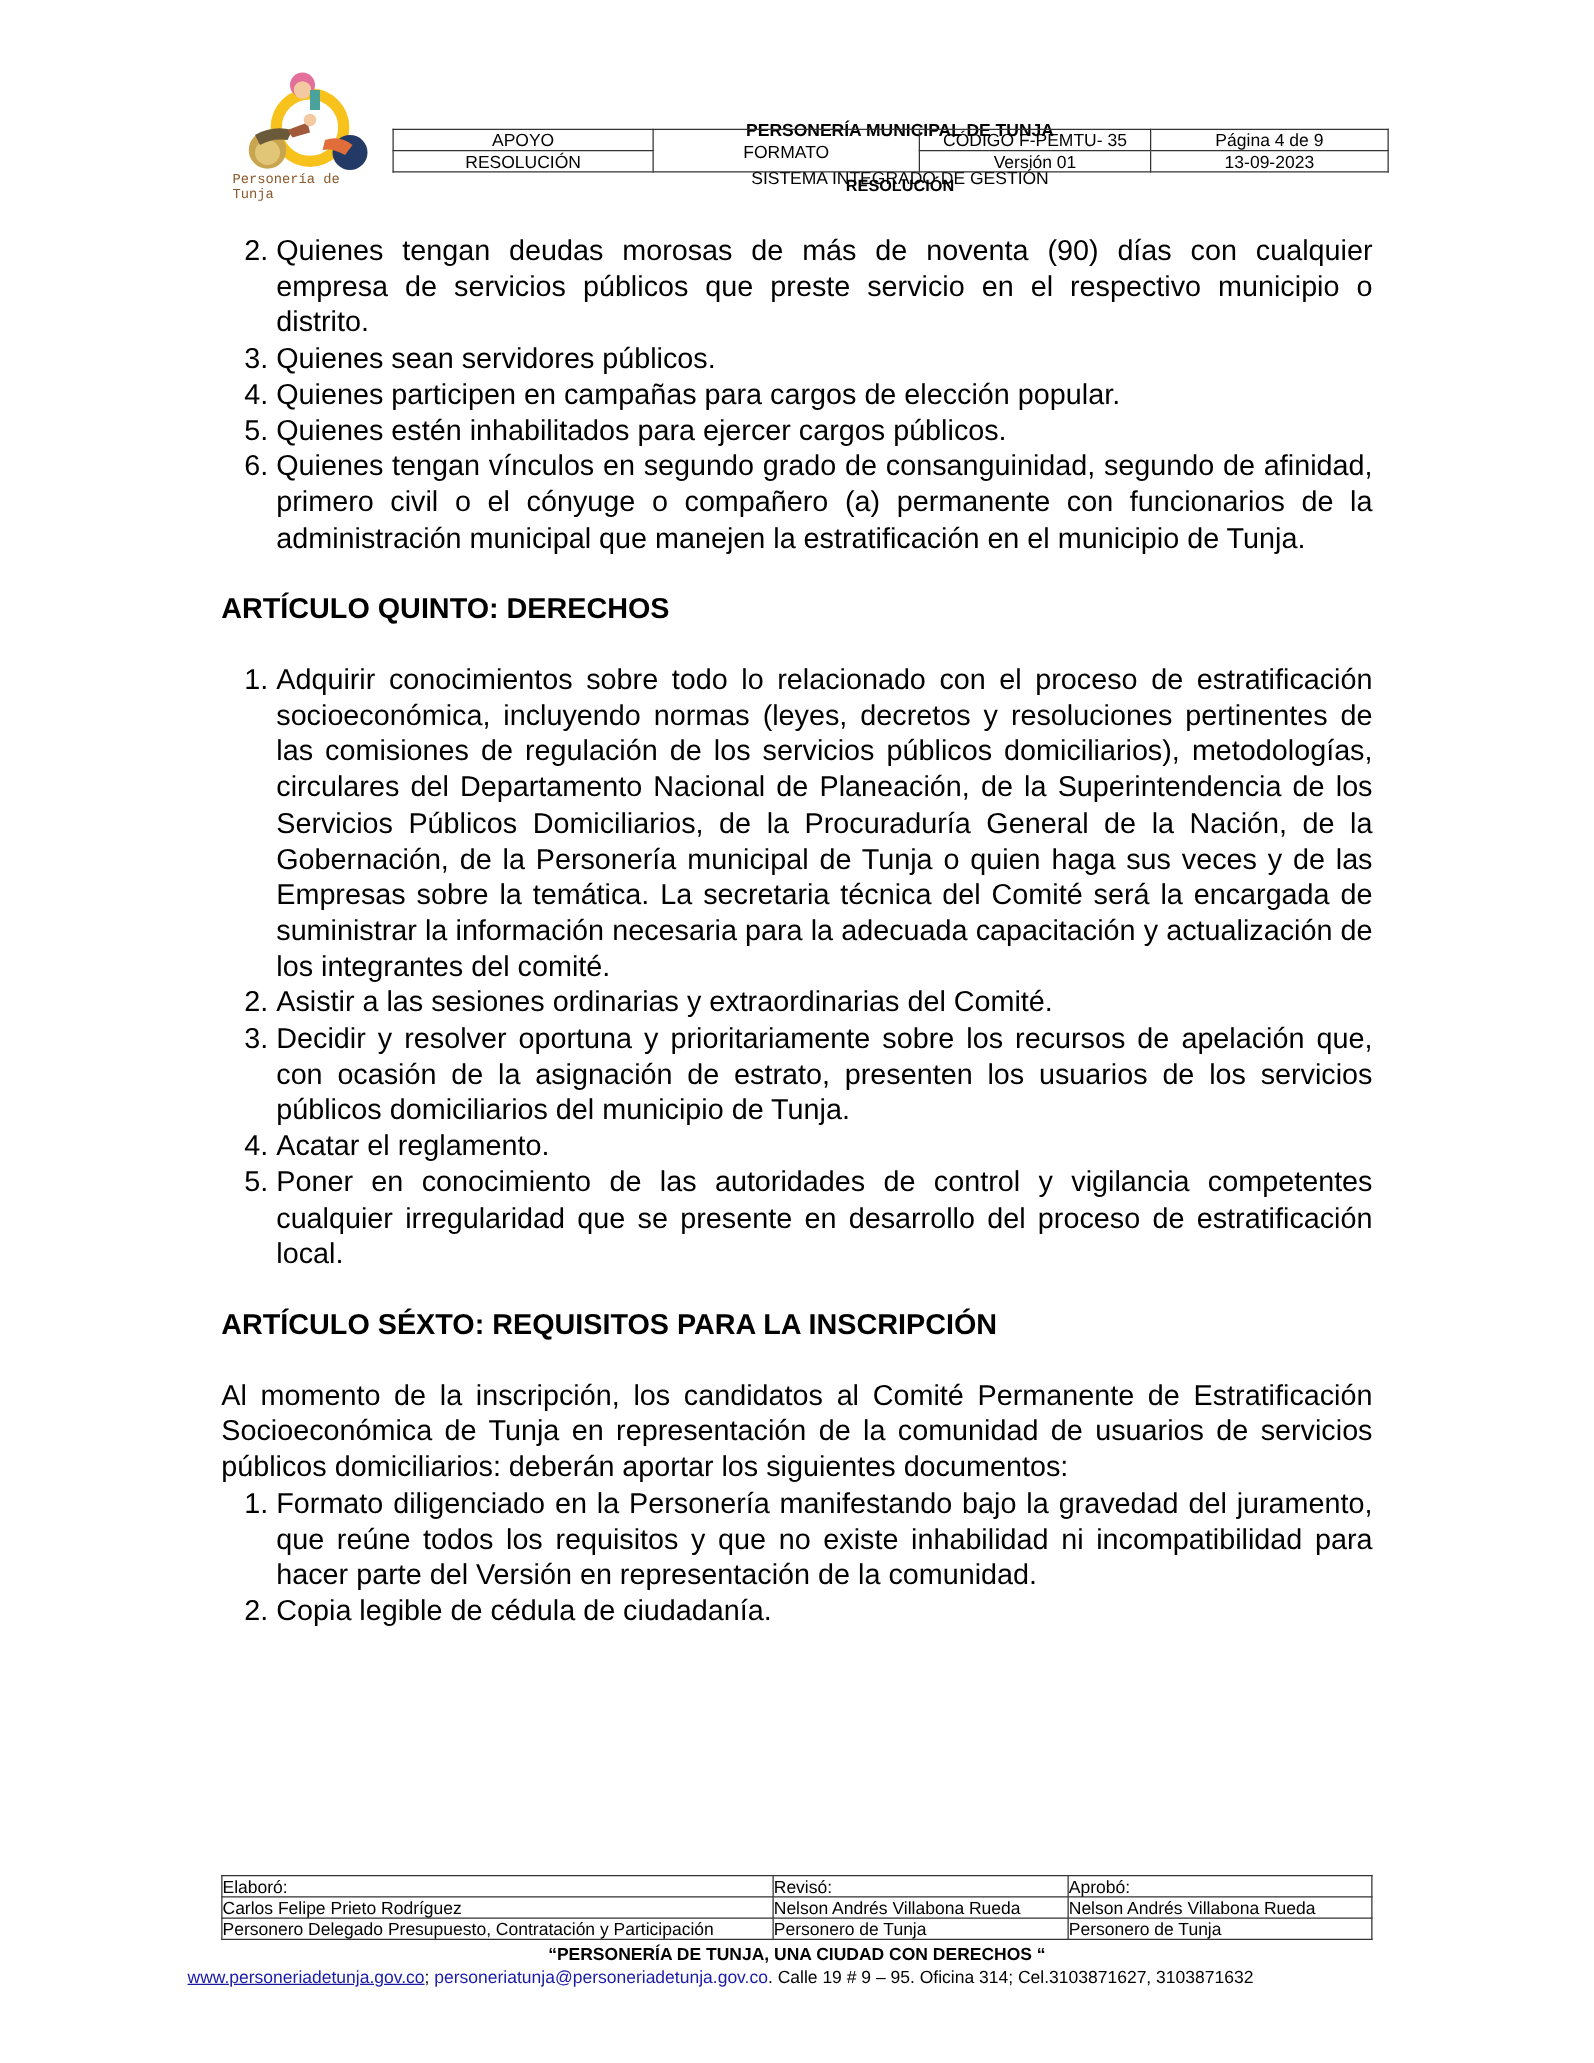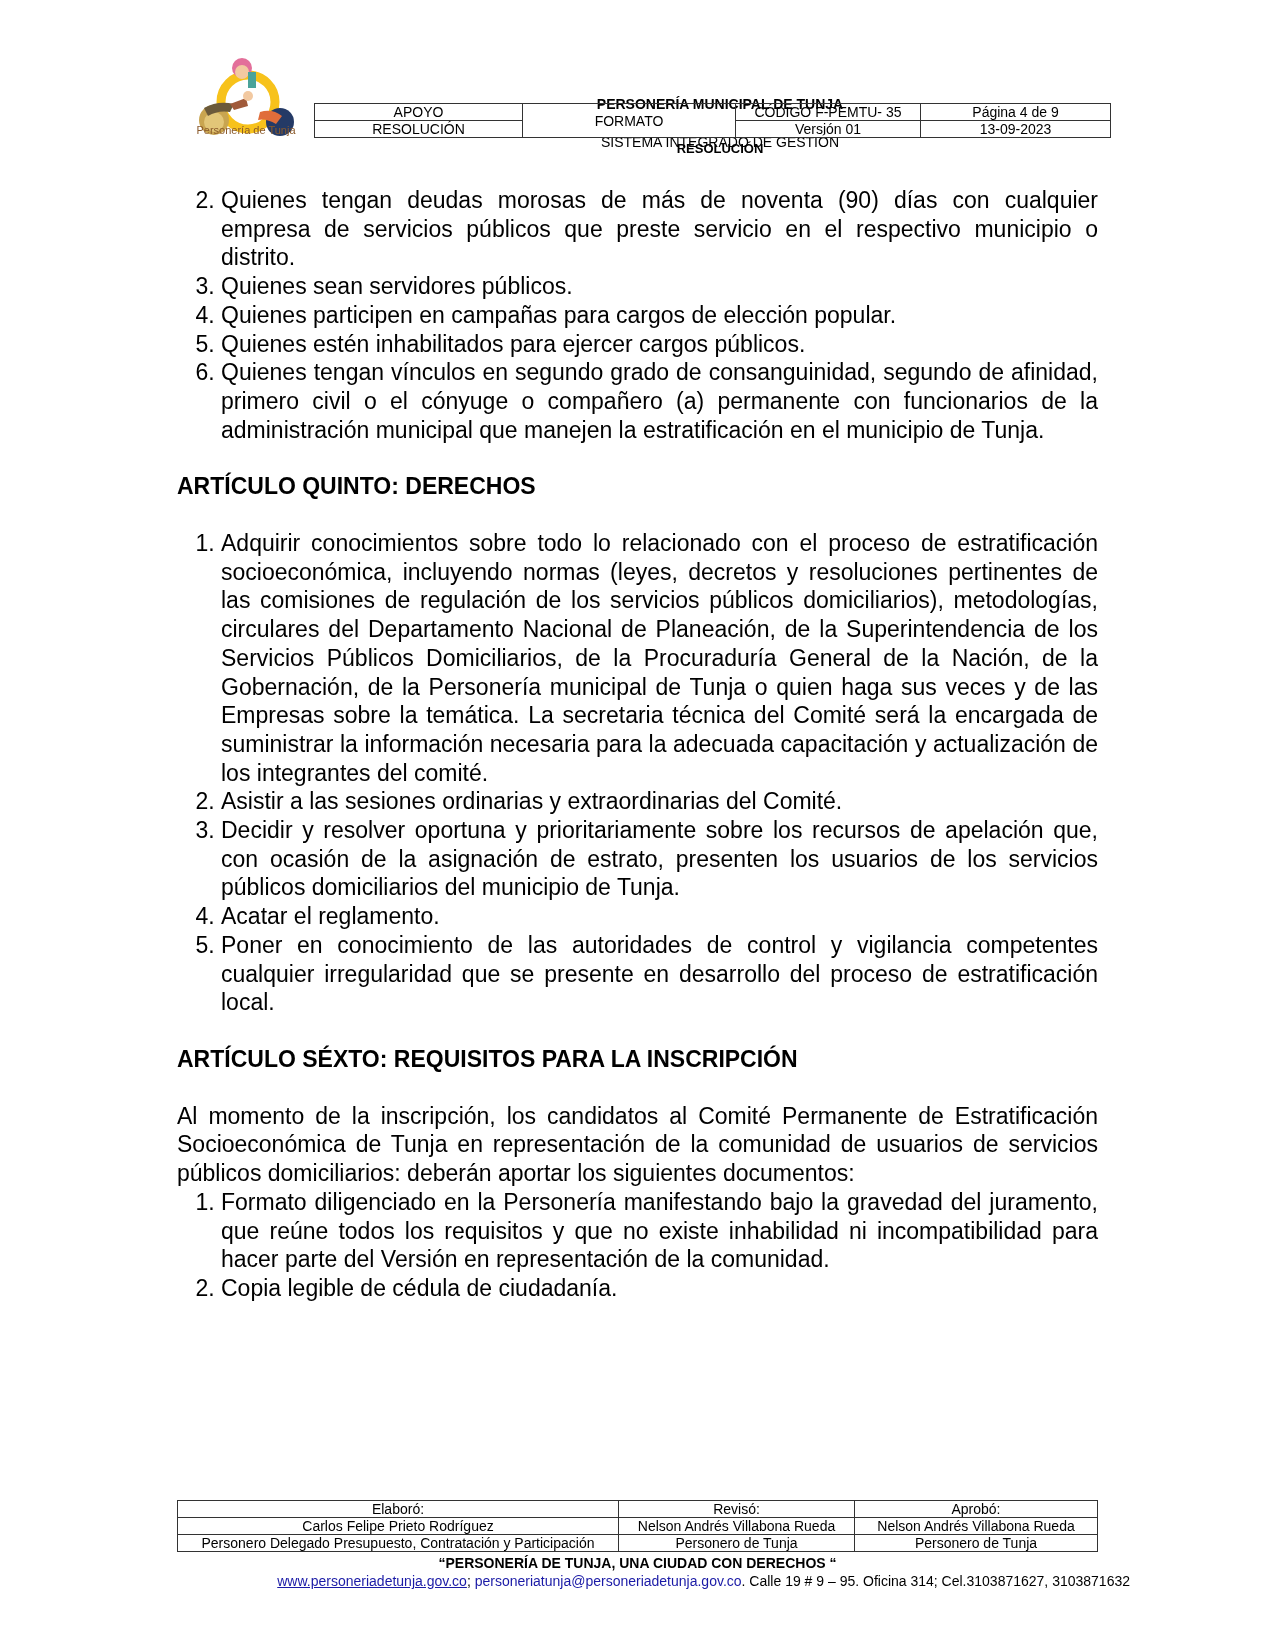--- a/index.html
+++ b/index.html
@@ -2,47 +2,47 @@
 <html><head>
 <meta charset="utf-8">
 <style>
   html, body { margin: 0; padding: 0; background: #ffffff; }
   body { width: 1275px; height: 1650px; position: relative; overflow: hidden;
          font-family: "Liberation Sans", sans-serif; color: #000; }
   .abs { position: absolute; }
 
   
   .logo { left: 190px; top: 52px; width: 110px; height: 100px; }
-  .logo-caption { left: 186px; top: 124px; width: 120px; text-align: center;
-                  font-size: 11px; color: #8a5a2b; font-family: Liberation Sans, sans-serif; }
+  .logo-caption { left: 186px; top: 138px; width: 120px; 
+                  font-size: 11px; color: #8a5a2b; font-family: Liberation Mono, monospace; }
   .hdr-title { left: 320px; width: 800px; top: 64px; text-align: center;
                font-size: 14px; font-weight: bold; margin-top: 32px; }
   .hdr-sub { left: 320px; width: 800px; top: 86px; text-align: center; font-size: 14px; margin-top: 48px; }
   table.hdr { position: absolute; left: 314px; top: 103px; width: 797px;
               border-collapse: collapse; font-size: 14px; border-radius: 16px; }
   table.hdr td { border: 1.5px solid #333; text-align: center; padding: 0; height: 16px; line-height: 16px; }
   .hdr-res { left: 320px; width: 800px; top: 141px; text-align: center;
              font-size: 13px; font-weight: bold; }
 
   
   .content { left: 177px; top: 186px; width: 921px; font-size: 23px; line-height: 28.7px; }
   .content p { margin: 0; text-align: justify; }
   ol { margin: 0; padding-left: 44px; }
   ol li { text-align: justify; padding-left: 0; }
   ol li::marker { font-size: 23px; }
   .heading { font-weight: bold; margin: 28px 0 28px 0 !important; }
 
   
   table.ftr { position: absolute; left: 177px; top: 1500px; width: 921px;
               border-collapse: collapse; font-size: 14px; }
-  table.ftr td { border: 1.5px solid #333; text-align: center; padding: 0;
+  table.ftr td { border: 1.5px solid #333; text-align: left; padding: 0;
                  height: 16px; line-height: 16px; }
   .slogan { left: 177px; width: 921px; top: 1555px; text-align: center;
             font-size: 14px; font-weight: bold; }
-  .contact { left: 150px; width: 980px; top: 1573px; text-align: right; font-size: 14px; }
+  .contact { left: 150px; width: 980px; top: 1573px; text-align: left; font-size: 14px; }
   .contact a { color: #1a1aa6; text-decoration: underline; }
   .contact .email { color: #1a1aa6; }
 </style>
 </head>
 <body>
 
 <div class="abs logo">
   <svg width="110" height="90" viewBox="0 0 110 90">
     <circle cx="58" cy="50" r="27" fill="none" stroke="#f7c21b" stroke-width="9"></circle>
     <circle cx="52" cy="16" r="10" fill="#e36f9a"></circle>

